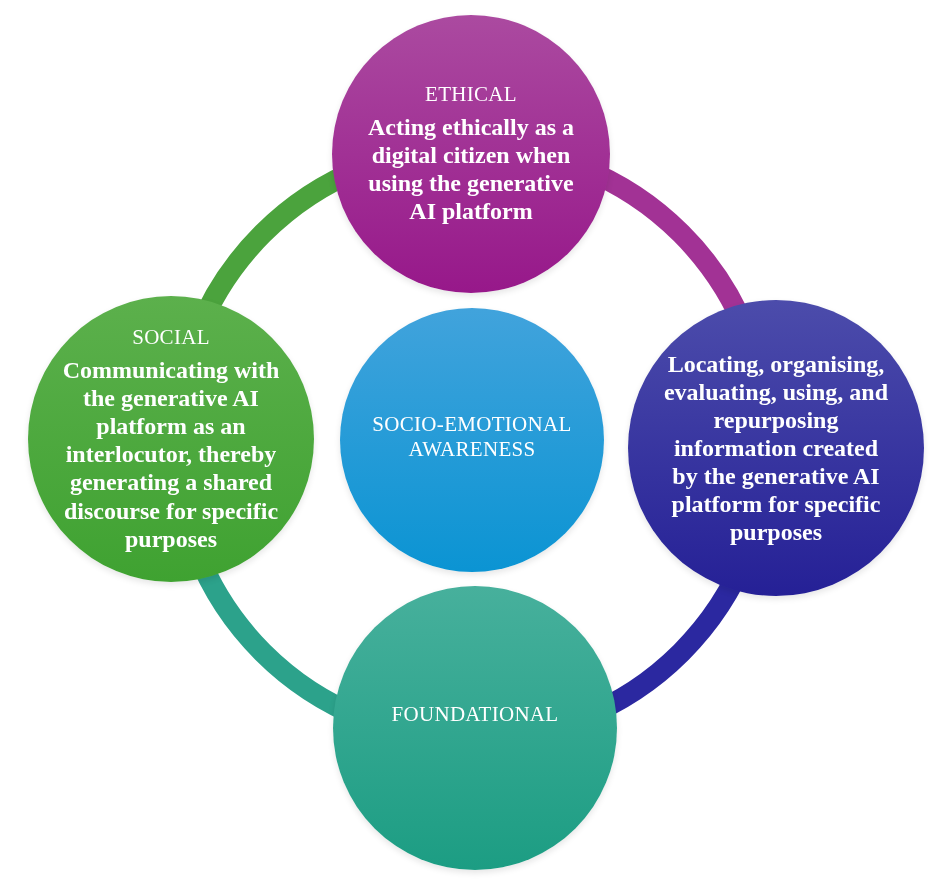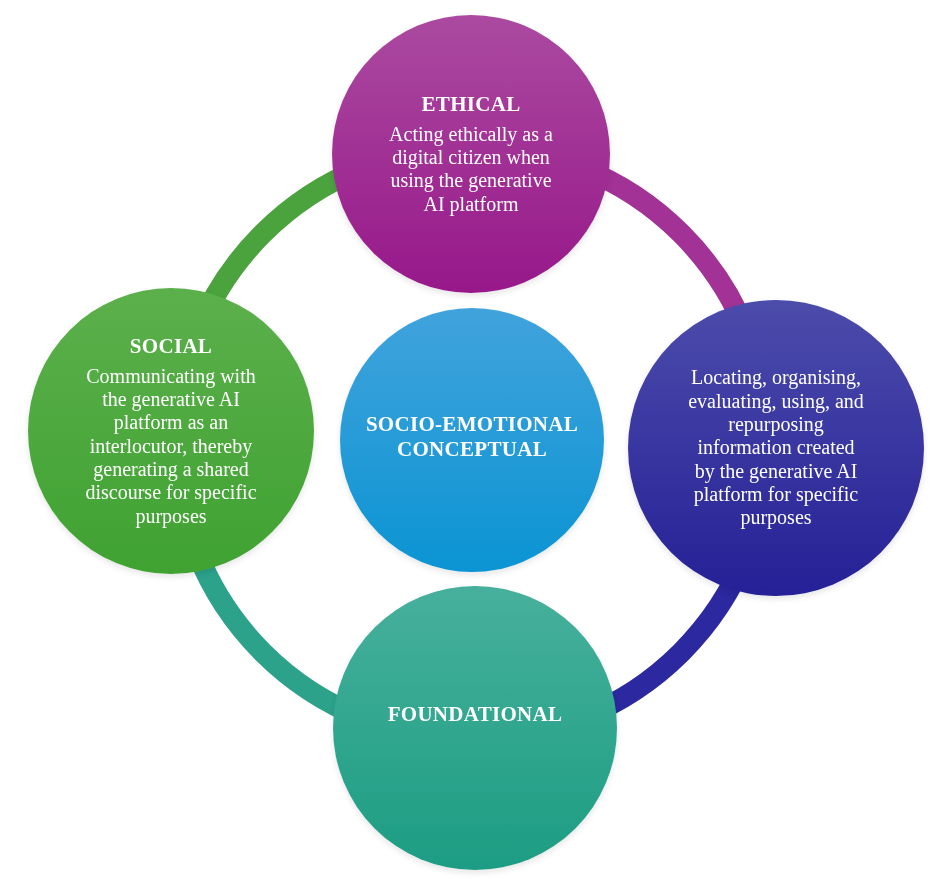--- a/index.html
+++ b/index.html
@@ -27,36 +27,37 @@
     border-radius: 50%;
     display: flex;
     flex-direction: column;
     align-items: center;
     justify-content: center;
     text-align: center;
     color: #ffffff;
     box-shadow: 0 3px 6px rgba(0,0,0,0.10);
   }
   .circle-title {
-    font-weight: bold;
+    font-weight: normal;
     font-size: 21px;
     line-height: 1.18;
     letter-spacing: 0.3px;
     white-space: pre-line;
     margin: 0 0 6px 0;
   }
   .circle-body {
-    font-size: 20px;
+    font-size: 24px;
     line-height: 1.17;
     white-space: pre-line;
     width: 92%;
     margin: 0 auto;
+    font-weight: bold;
   }
   #circle-top    { left: 332px; top: 15px;  width: 278px; height: 278px; }
-  #circle-left   { left: 28px;  top: 288px; width: 286px; height: 286px; }
+  #circle-left   { left: 28px;  top: 296px; width: 286px; height: 286px; }
   #circle-center { left: 340px; top: 308px; width: 264px; height: 264px; }
   #circle-right  { left: 628px; top: 300px; width: 296px; height: 296px; }
   #circle-bottom { left: 333px; top: 586px; width: 284px; height: 284px; }
   #circle-bottom .circle-title { margin-bottom: 27px; text-align: right; }
   #circle-top .circle-body,
   #circle-bottom .circle-body { width: 82%; }
 </style>
 </head>
 <body>
 
@@ -83,21 +84,21 @@
 the generative AI
 platform as an
 interlocutor, thereby
 generating a shared
 discourse for specific
 purposes</div>
   </div>
 
   <div class="circle" id="circle-center" style="background: linear-gradient(rgb(65, 163, 220) 0%, rgb(11, 148, 211) 100%); color: rgb(255, 255, 255);">
     <div class="circle-title">SOCIO-EMOTIONAL
-CONCEPTUAL</div>
+AWARENESS</div>
   </div>
 
   <div class="circle" id="circle-right" style="background: linear-gradient(rgb(76, 76, 171) 0%, rgb(37, 32, 150) 100%); color: rgb(255, 255, 255);">
     <div class="circle-body">Locating, organising,
 evaluating, using, and
 repurposing
 information created
 by the generative AI
 platform for specific
 purposes</div>

